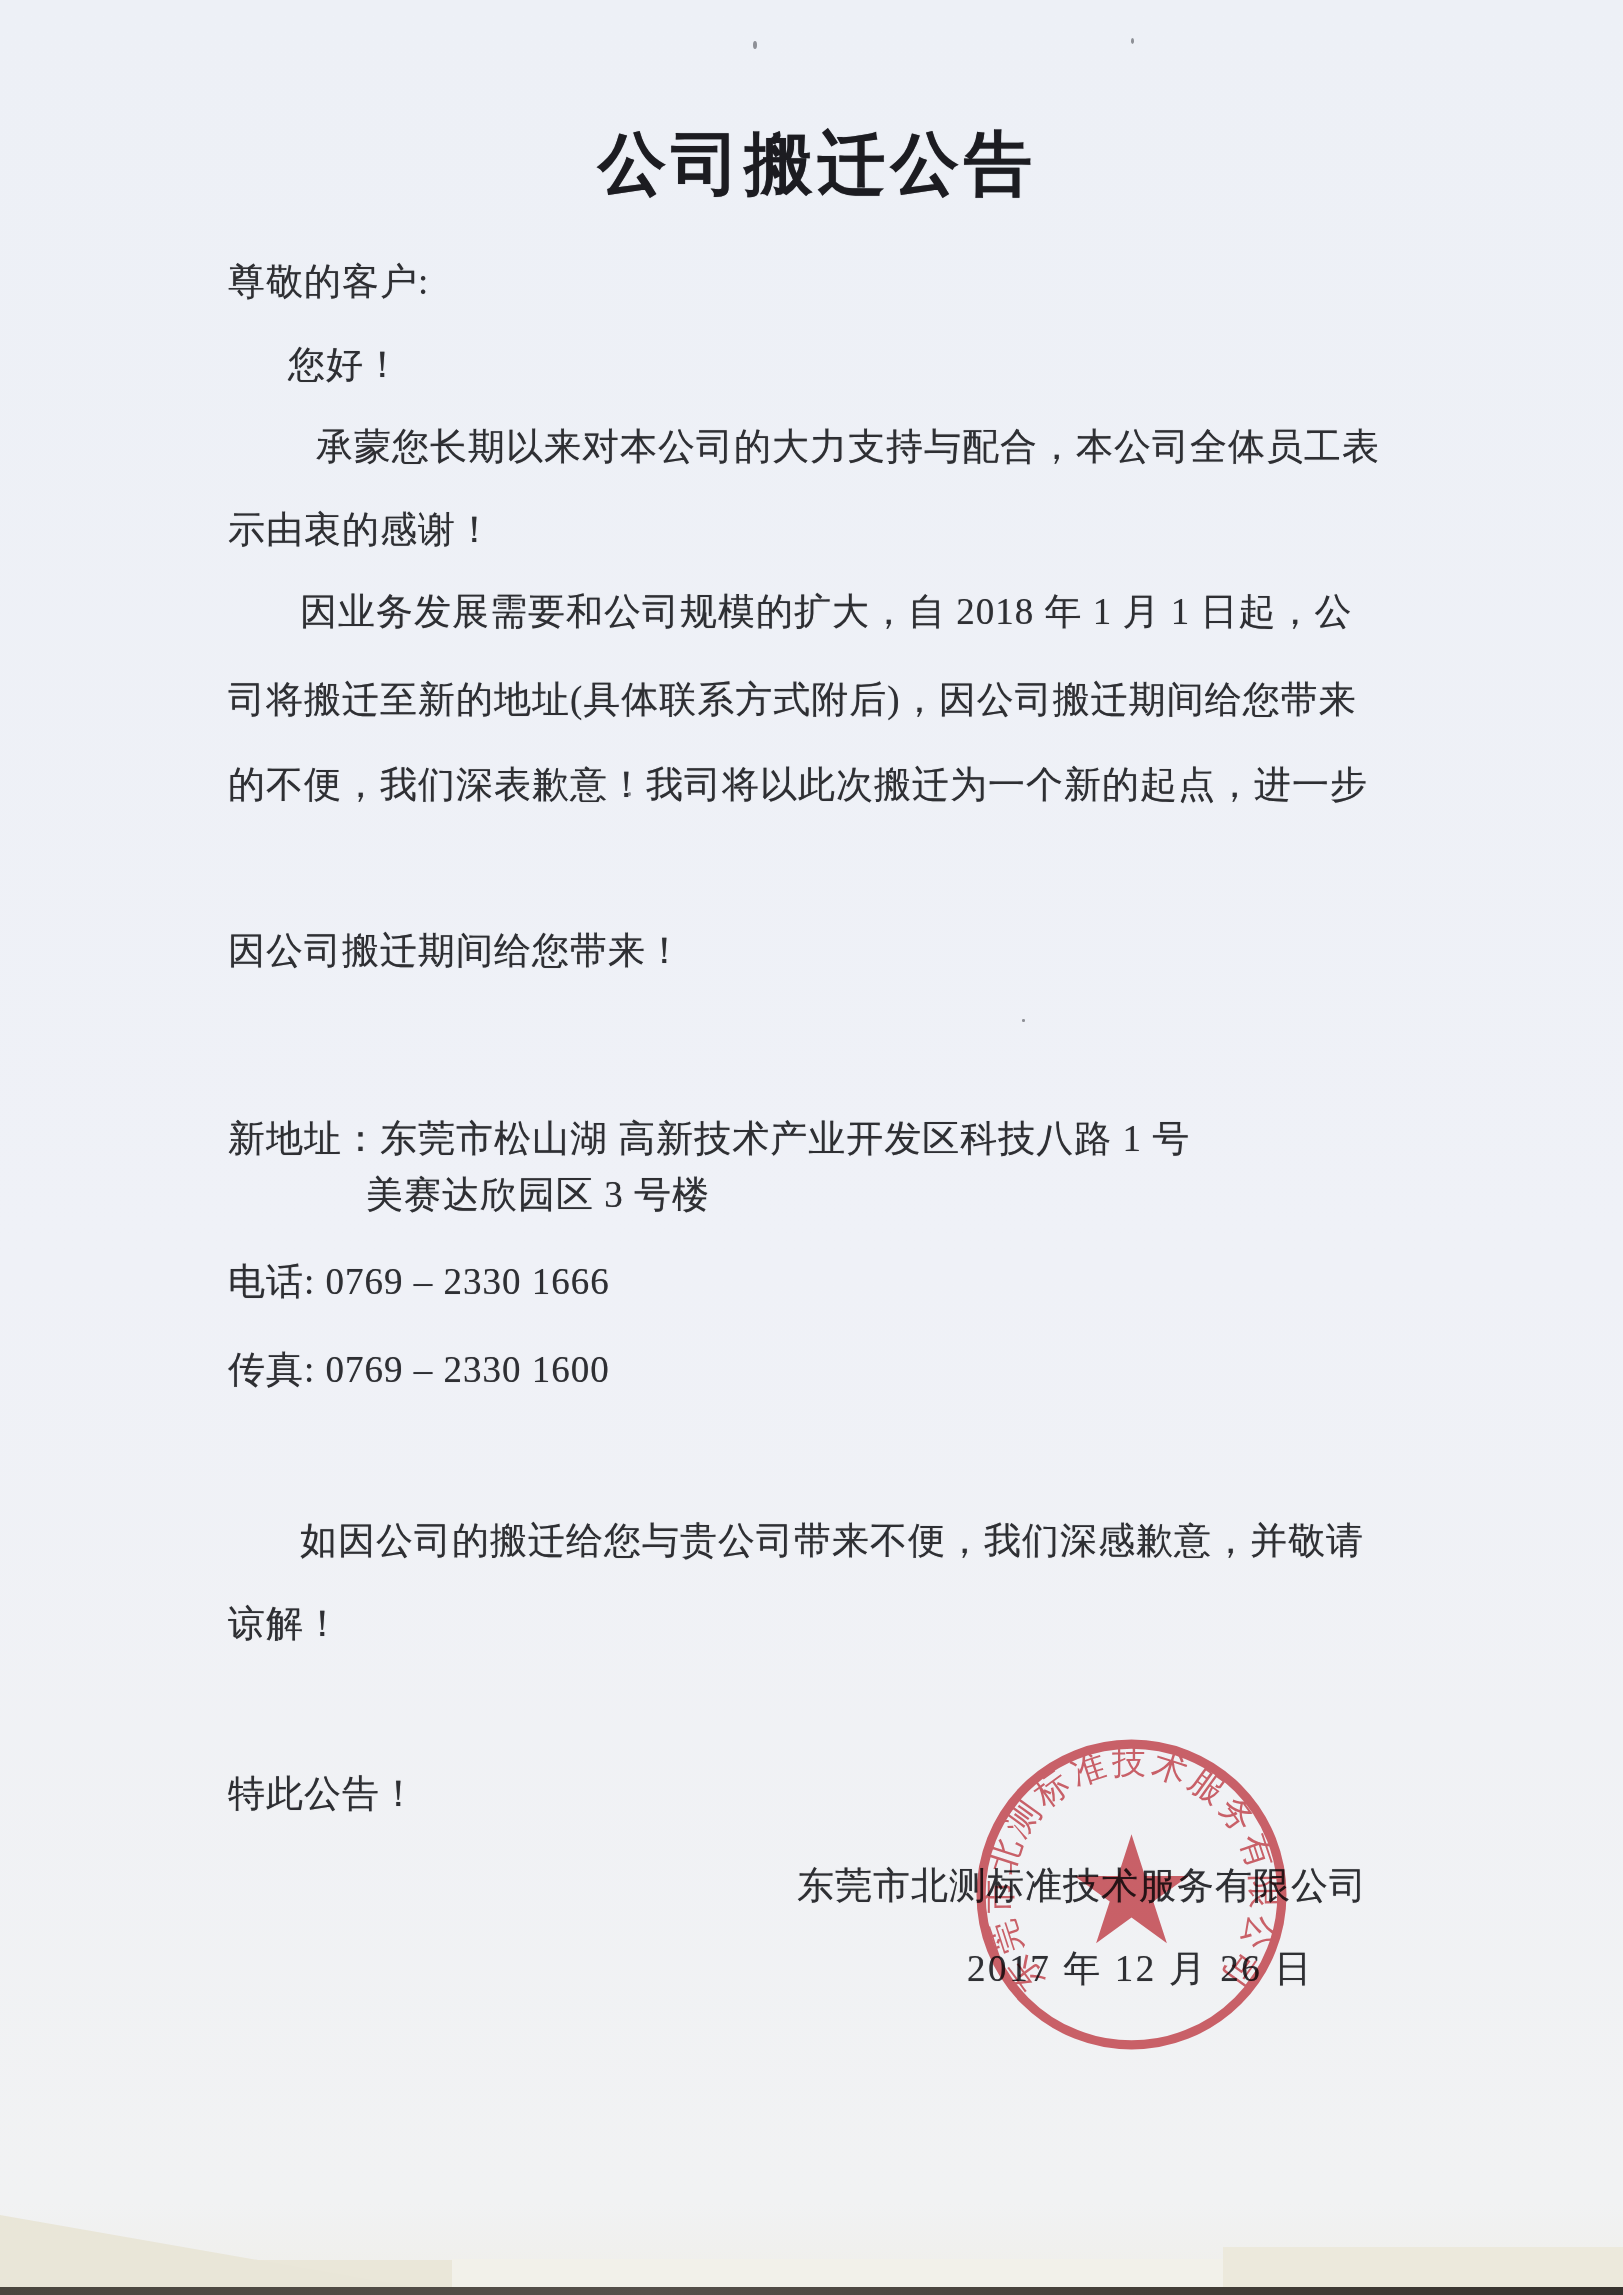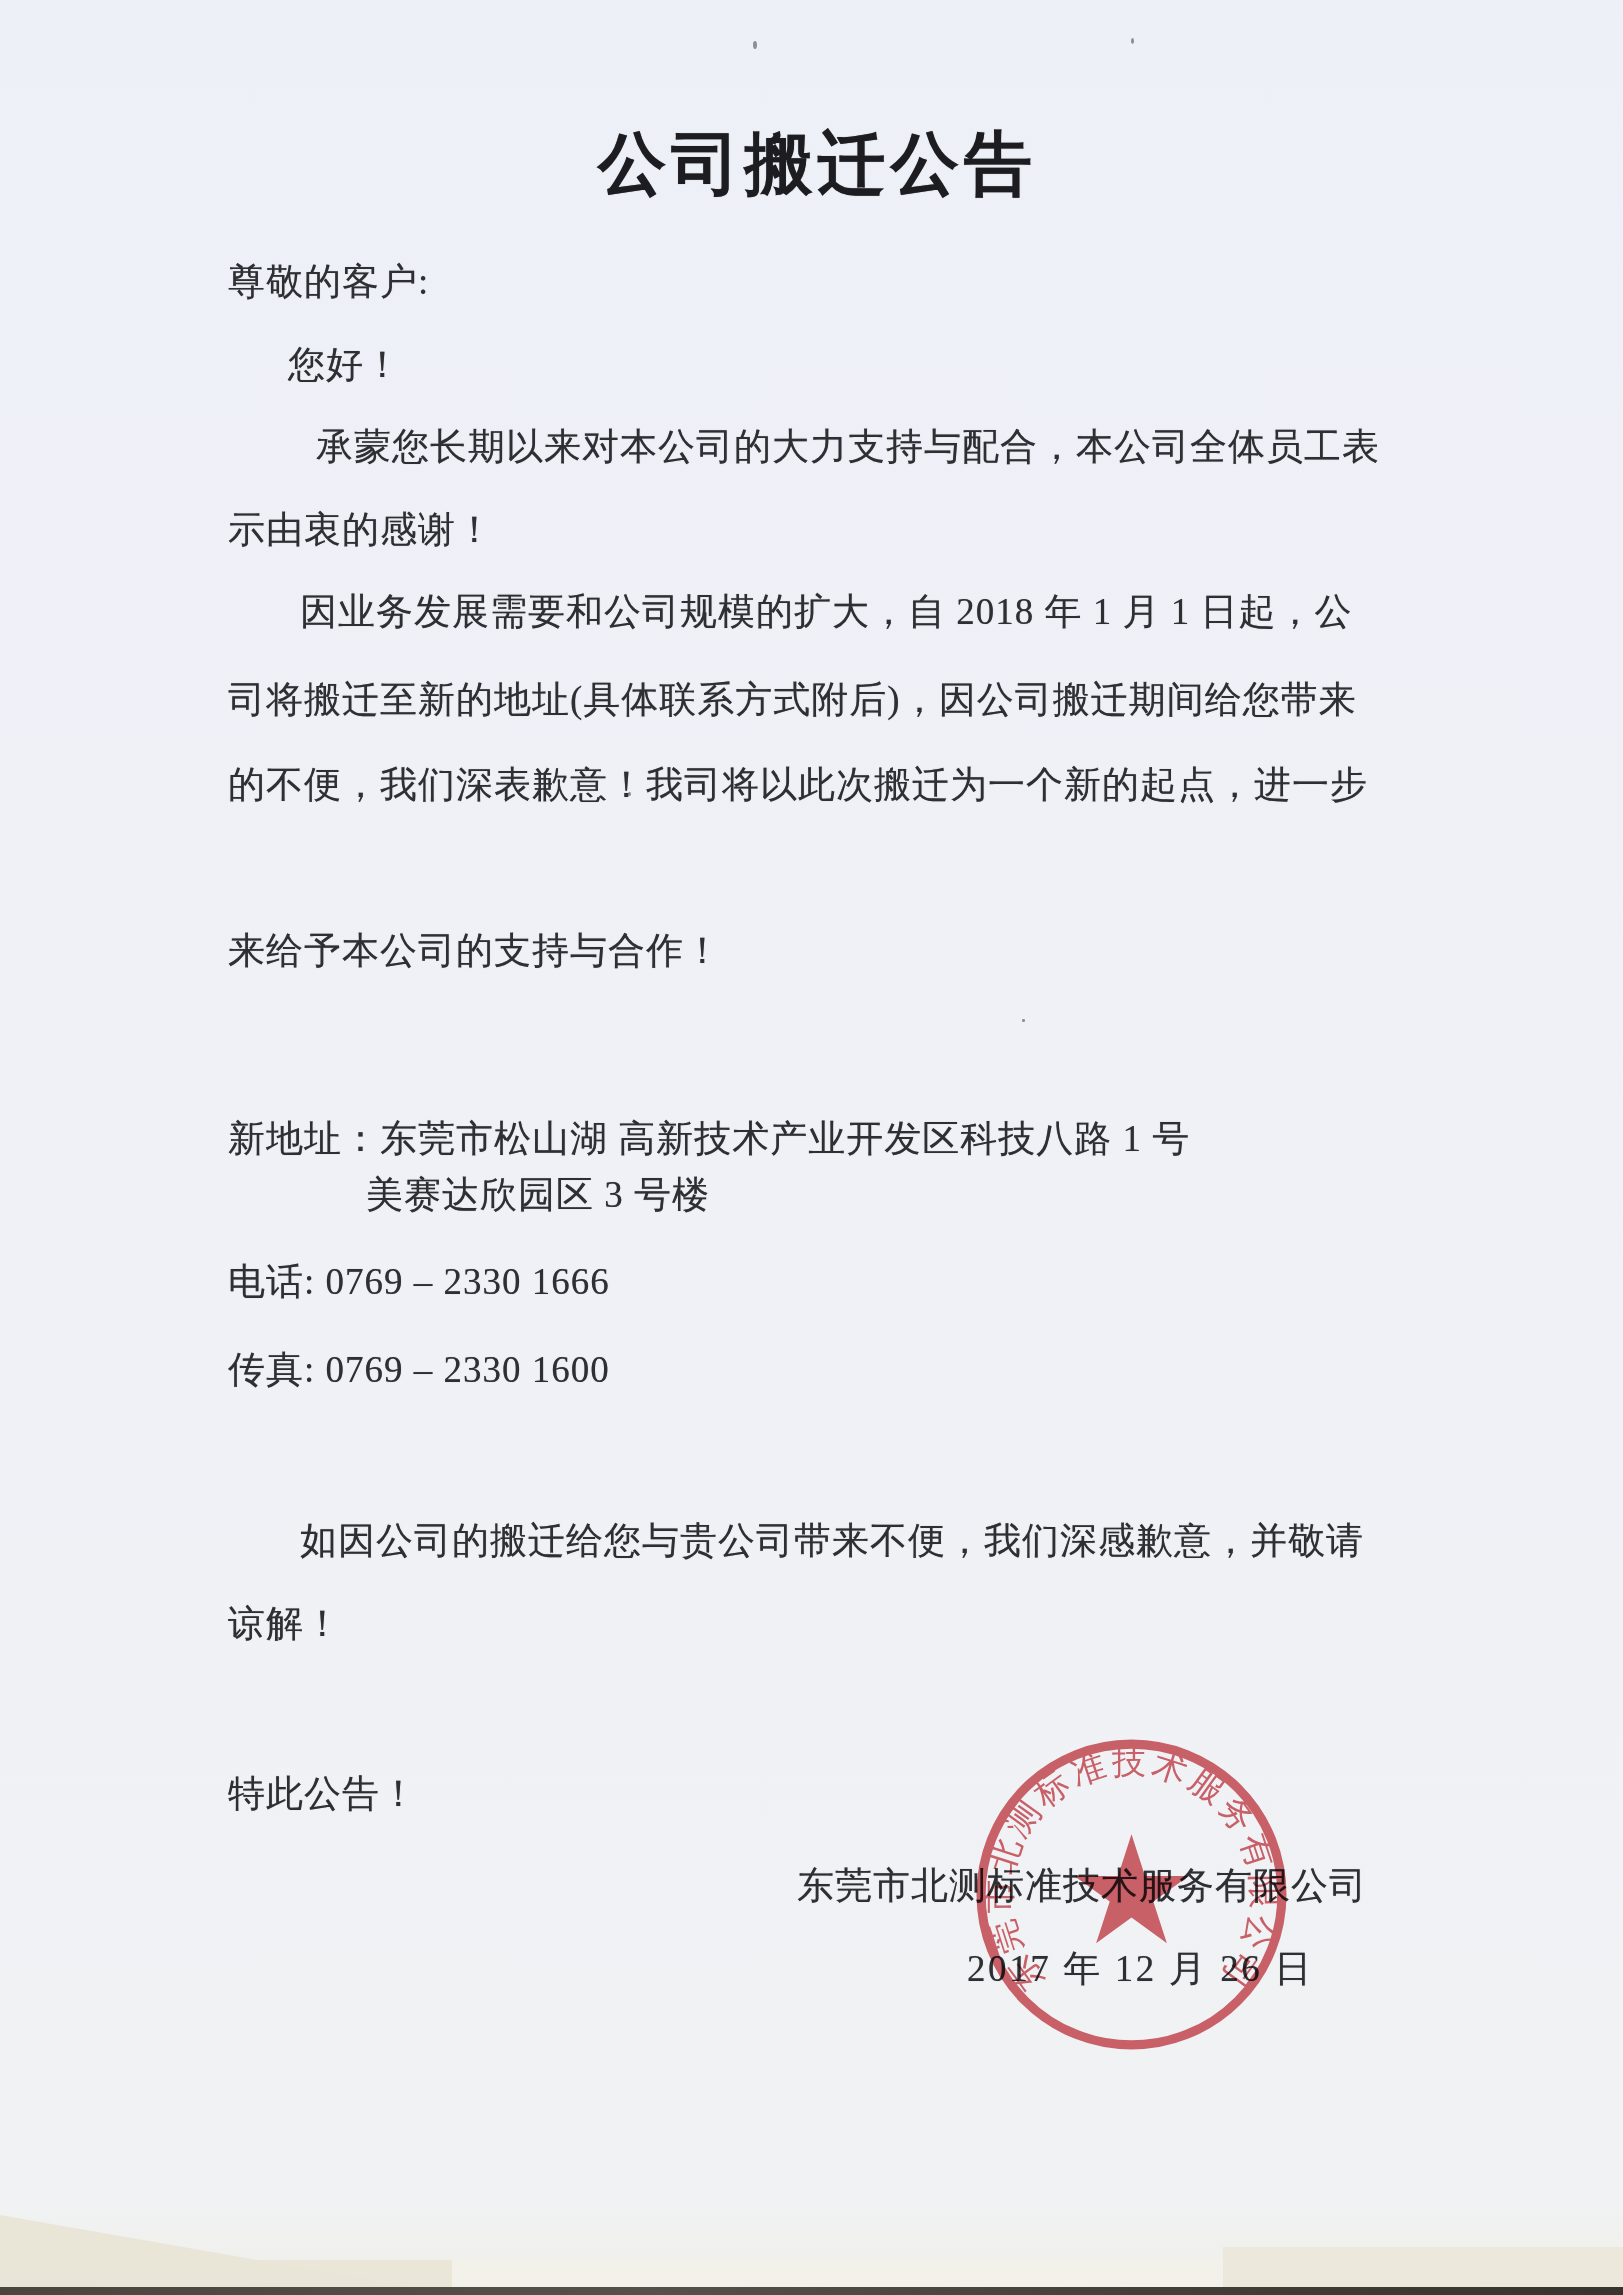--- a/index.html
+++ b/index.html
@@ -53,21 +53,21 @@
 
   <div class="line" style="left:228px;top:260px;">尊敬的客户:</div>
   <div class="line" style="left:288px;top:343px;">您好！</div>
 
   <div class="line" style="left:316px;top:425px;">承蒙您长期以来对本公司的大力支持与配合，本公司全体员工表</div>
   <div class="line" style="left:228px;top:508px;">示由衷的感谢！</div>
 
   <div class="line" style="left:300px;top:590px;">因业务发展需要和公司规模的扩大，自 2018 年 1 月 1 日起，公</div>
   <div class="line" style="left:228px;top:678px;text-align:right;">司将搬迁至新的地址(具体联系方式附后)，因公司搬迁期间给您带来</div>
   <div class="line" style="left:228px;top:763px;">的不便，我们深表歉意！我司将以此次搬迁为一个新的起点，进一步</div>
-  <div class="line" style="left:228px;top:929px;">来给予本公司的支持与合作！</div>
+  <div class="line" style="left:228px;top:929px;">因公司搬迁期间给您带来！</div>
 
   <div class="line" style="left:228px;top:1117px;">新地址：东莞市松山湖 高新技术产业开发区科技八路 1 号</div>
   <div class="line" style="left:366px;top:1173px;">美赛达欣园区 3 号楼</div>
   <div class="line" style="left:228px;top:1260px;">电话: 0769 – 2330 1666</div>
   <div class="line" style="left:228px;top:1348px;">传真: 0769 – 2330 1600</div>
 
   <div class="line" style="left:300px;top:1519px;">如因公司的搬迁给您与贵公司带来不便，我们深感歉意，并敬请</div>
   <div class="line" style="left:228px;top:1602px;">谅解！</div>
 
   <div class="line" style="left:228px;top:1772px;">特此公告！</div>

